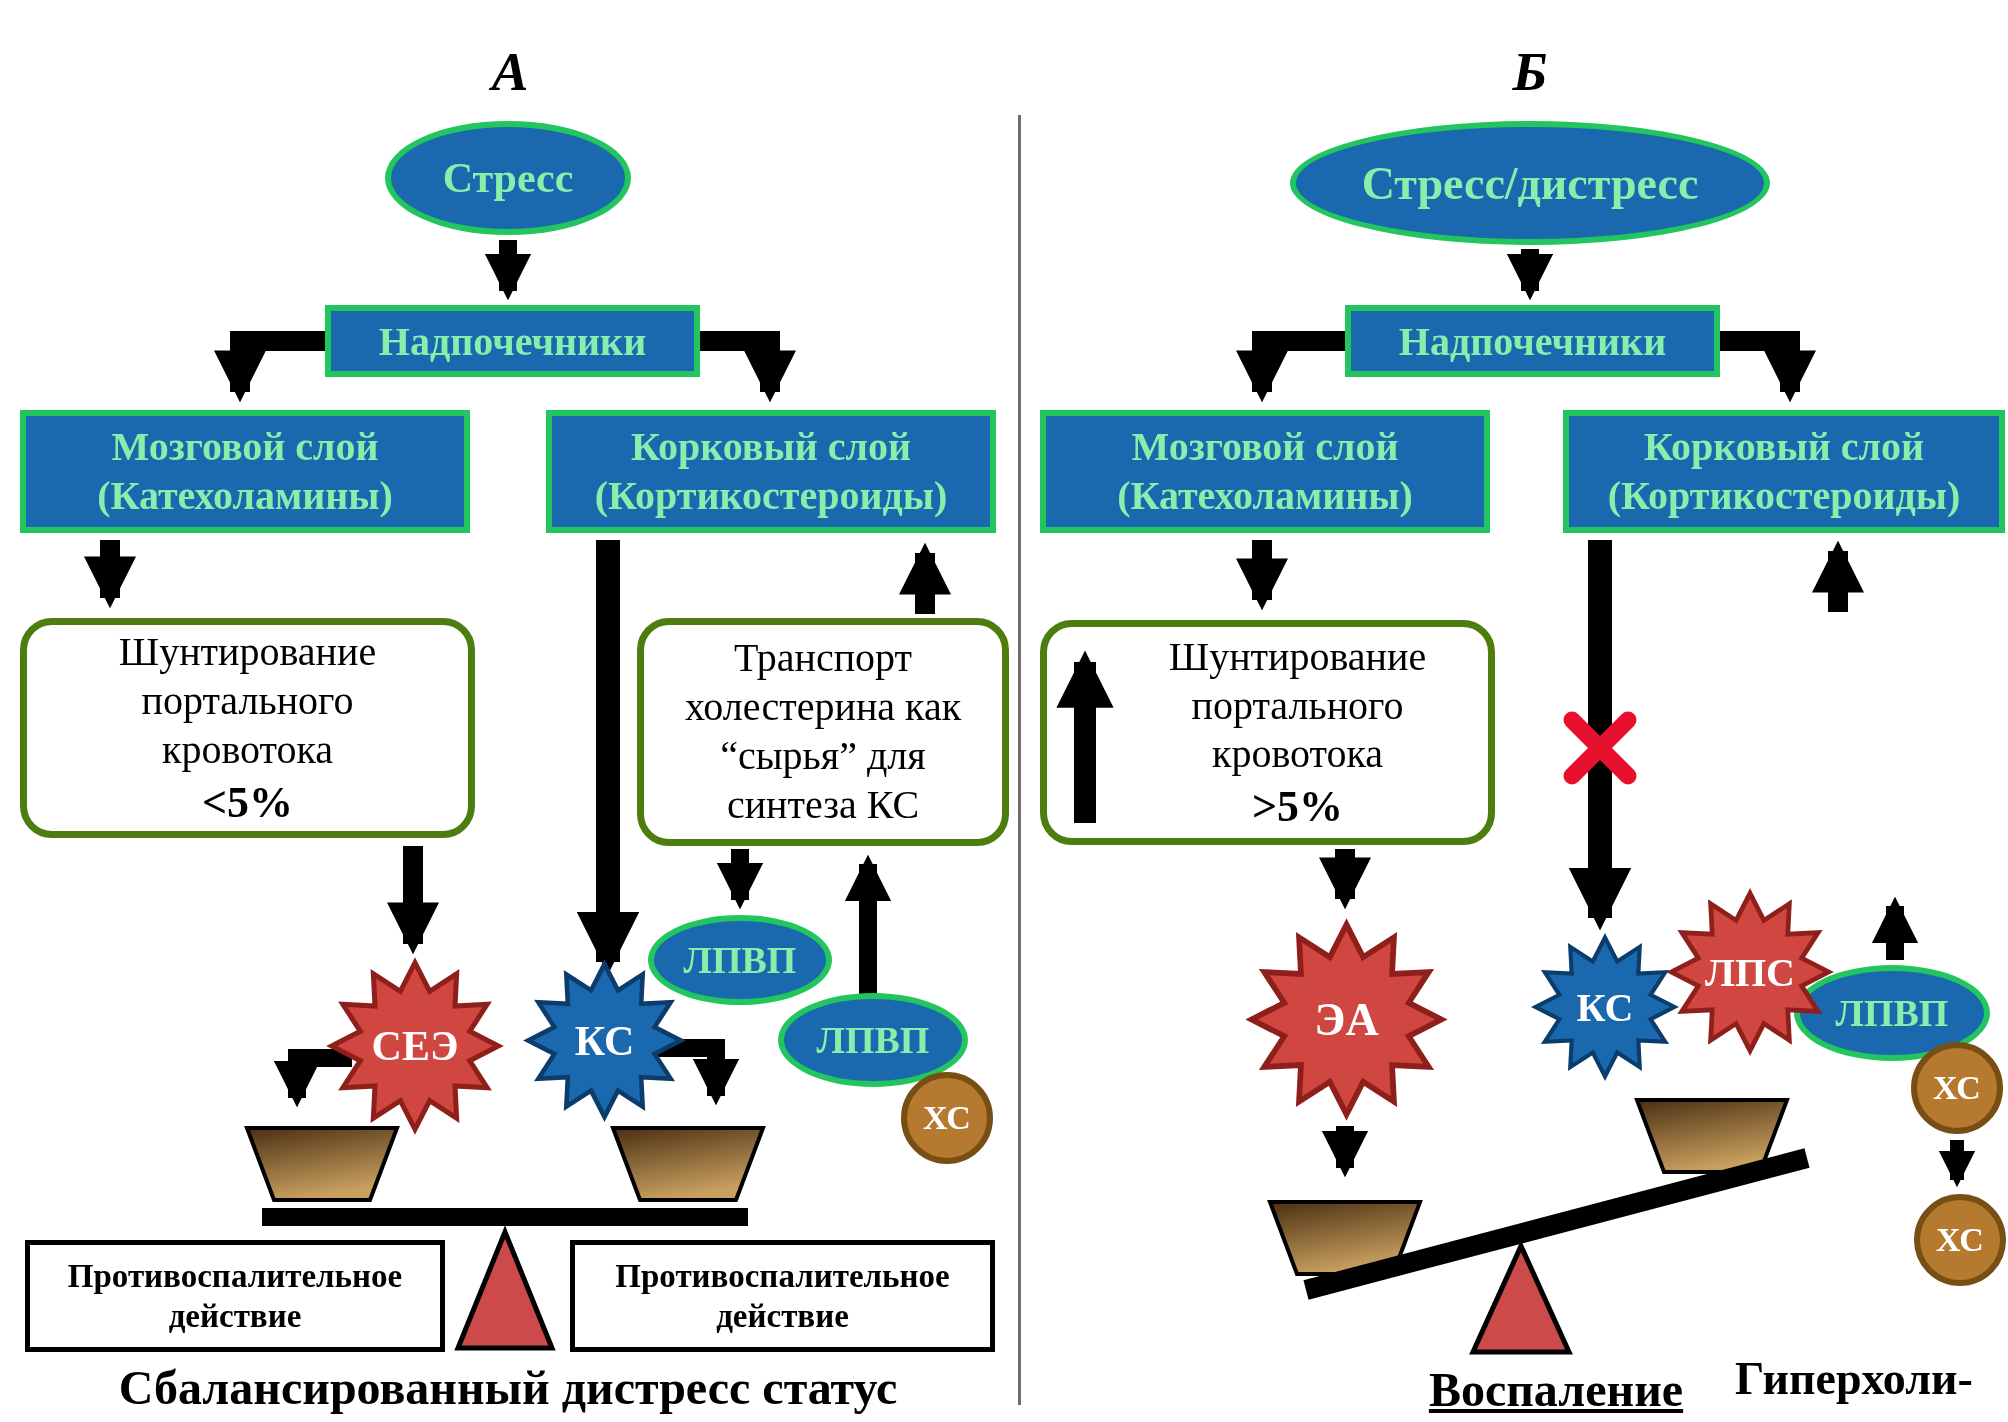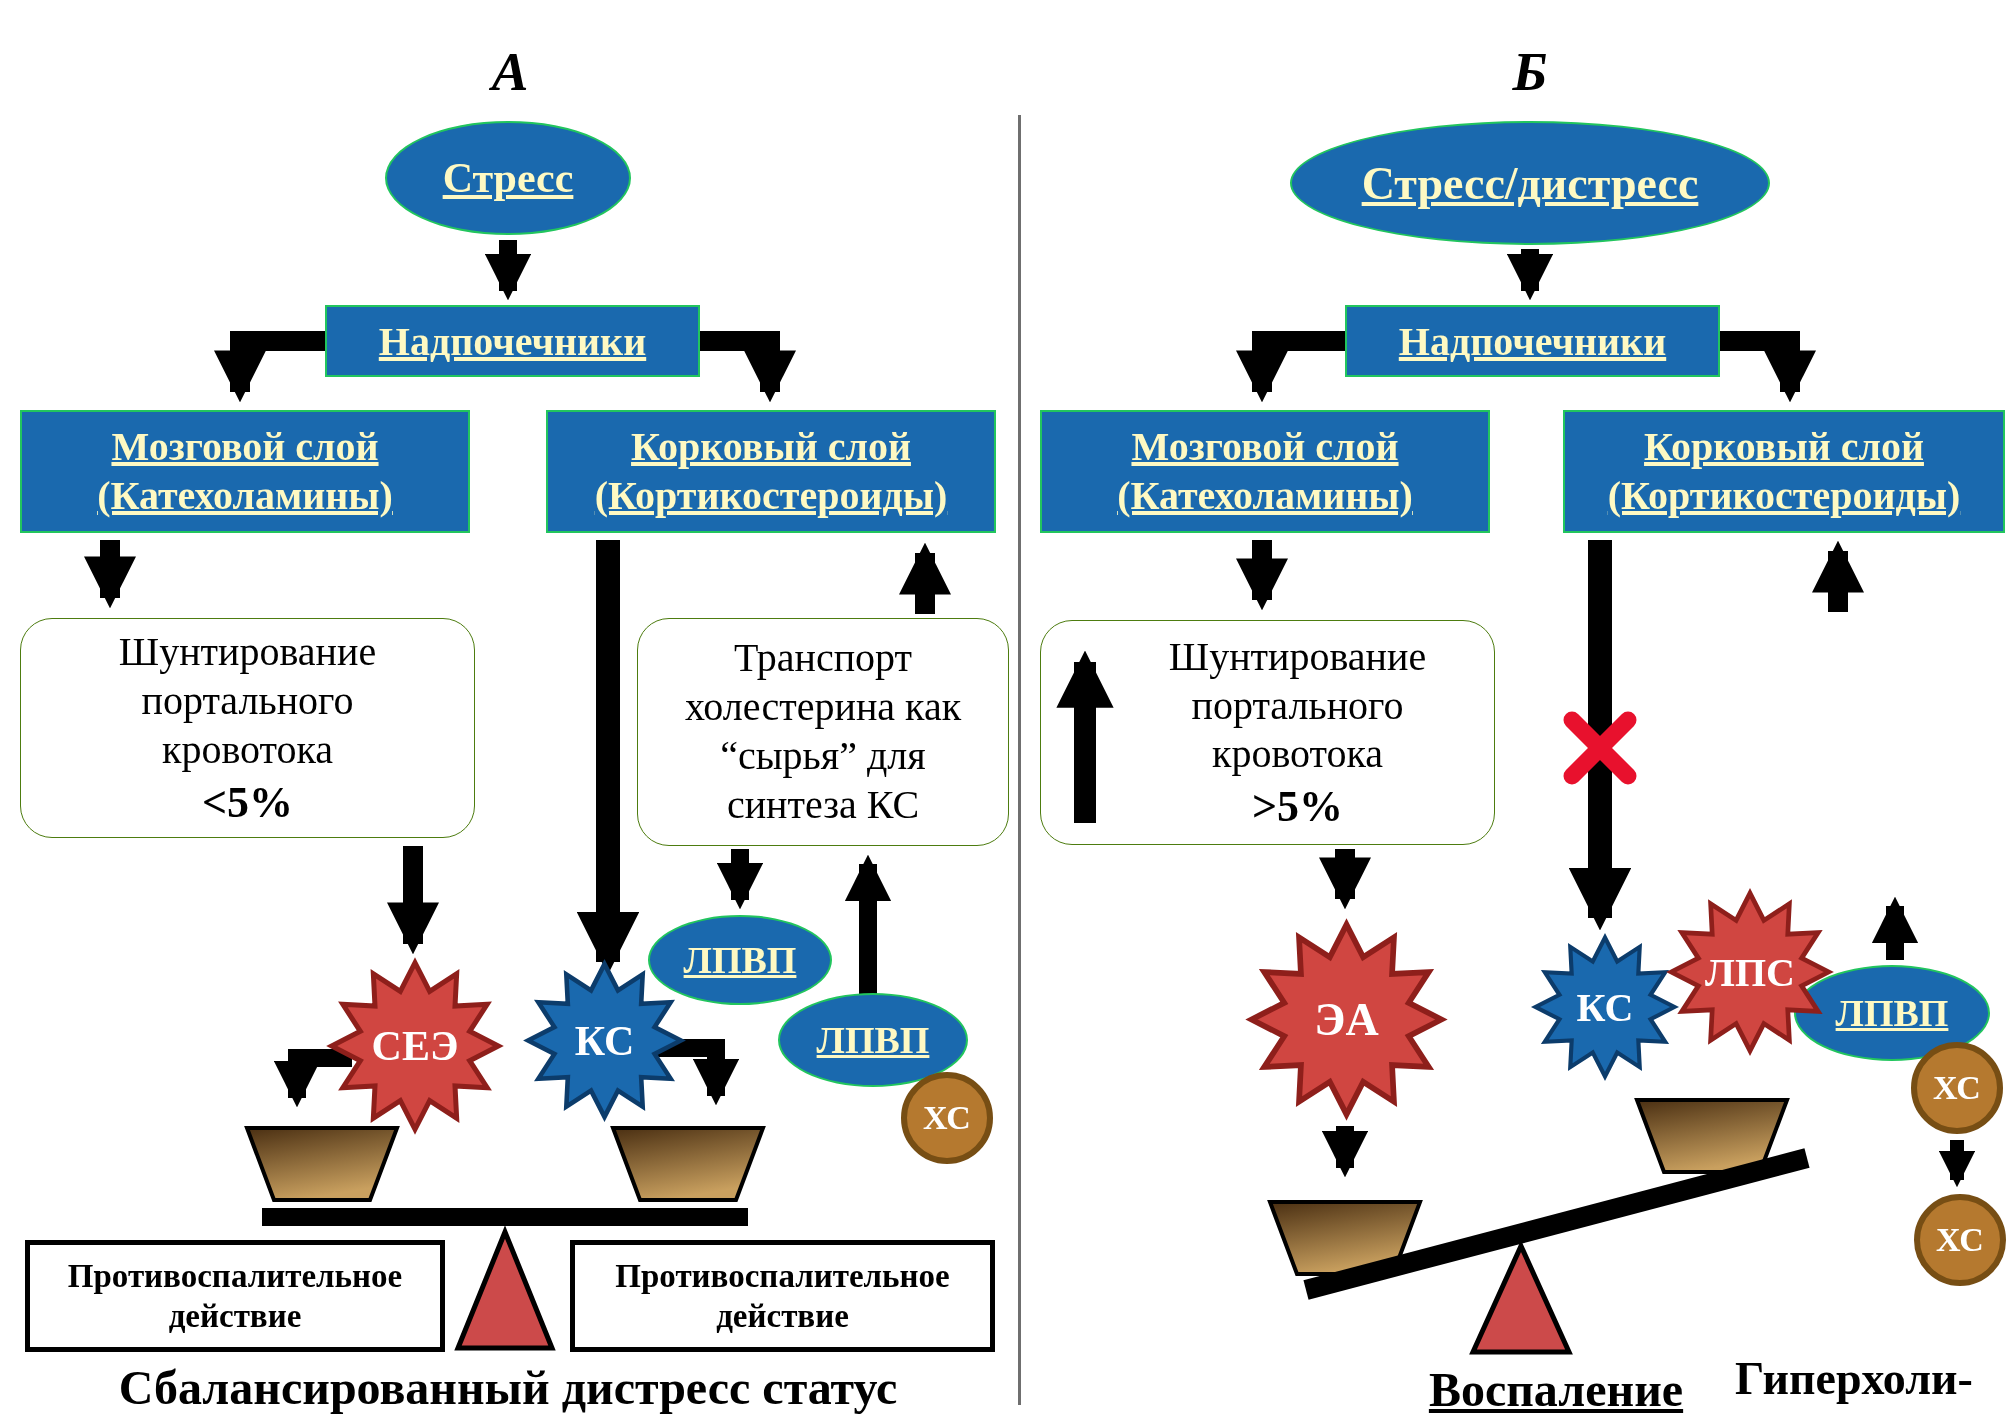--- a/index.html
+++ b/index.html
@@ -1,23 +1,23 @@
 <!DOCTYPE html>
 <html><head>
 <meta charset="utf-8">
 <style>
   html,body{margin:0;padding:0;background:#fff;}
   body{font-family:"Liberation Serif","DejaVu Serif",serif;}
   .canvas{position:relative;width:2008px;height:1422px;background:#fff;overflow:hidden;}
   .overlay{position:absolute;left:0;top:0;z-index:1;pointer-events:none;}
   .overlay.top{z-index:5;}
   .node{position:absolute;z-index:2;display:flex;align-items:center;justify-content:center;text-align:center;box-sizing:border-box;}
-  .bluebox{background:#1a69ae;border:2px solid #22c55e;color:#fef9c3;font-weight:bold;text-decoration:underline;}
+  .bluebox{background:#1a69ae;border:6px solid #22c55e;color:#86efac;font-weight:bold;}
   .ellipse{border-radius:50%;}
-  .whitebox{background:#fff;border:1px solid #4d7c0f;border-radius:32px;color:#000;flex-direction:column;}
+  .whitebox{background:#fff;border:7px solid #4d7c0f;border-radius:32px;color:#000;flex-direction:column;}
   .squarebox{background:#fff;border:5px solid #000;color:#000;font-weight:bold;}
   .ml{white-space:pre-line;line-height:1.22;}
   .burst{position:absolute;z-index:3;}
   .burst svg{position:absolute;inset:0;width:100%;height:100%;}
   .burst .blabel{position:absolute;inset:0;display:flex;align-items:center;justify-content:center;color:#fff;font-weight:bold;}
   .burst.red polygon{fill:#d04641;stroke:#8e1f1b;stroke-width:3;}
   .burst.blue polygon{fill:#1a69ae;stroke:#0c3c6b;stroke-width:3;}
   .xc{position:absolute;z-index:4;border-radius:50%;background:#b5792f;border:6px solid #774e14;color:#fff;font-weight:bold;display:flex;align-items:center;justify-content:center;box-sizing:border-box;}
   .caption{position:absolute;z-index:2;font-weight:bold;color:#000;text-align:center;}
   .panel-label{position:absolute;z-index:2;font-style:italic;font-weight:600;font-size:55px;text-align:center;color:#000;}

